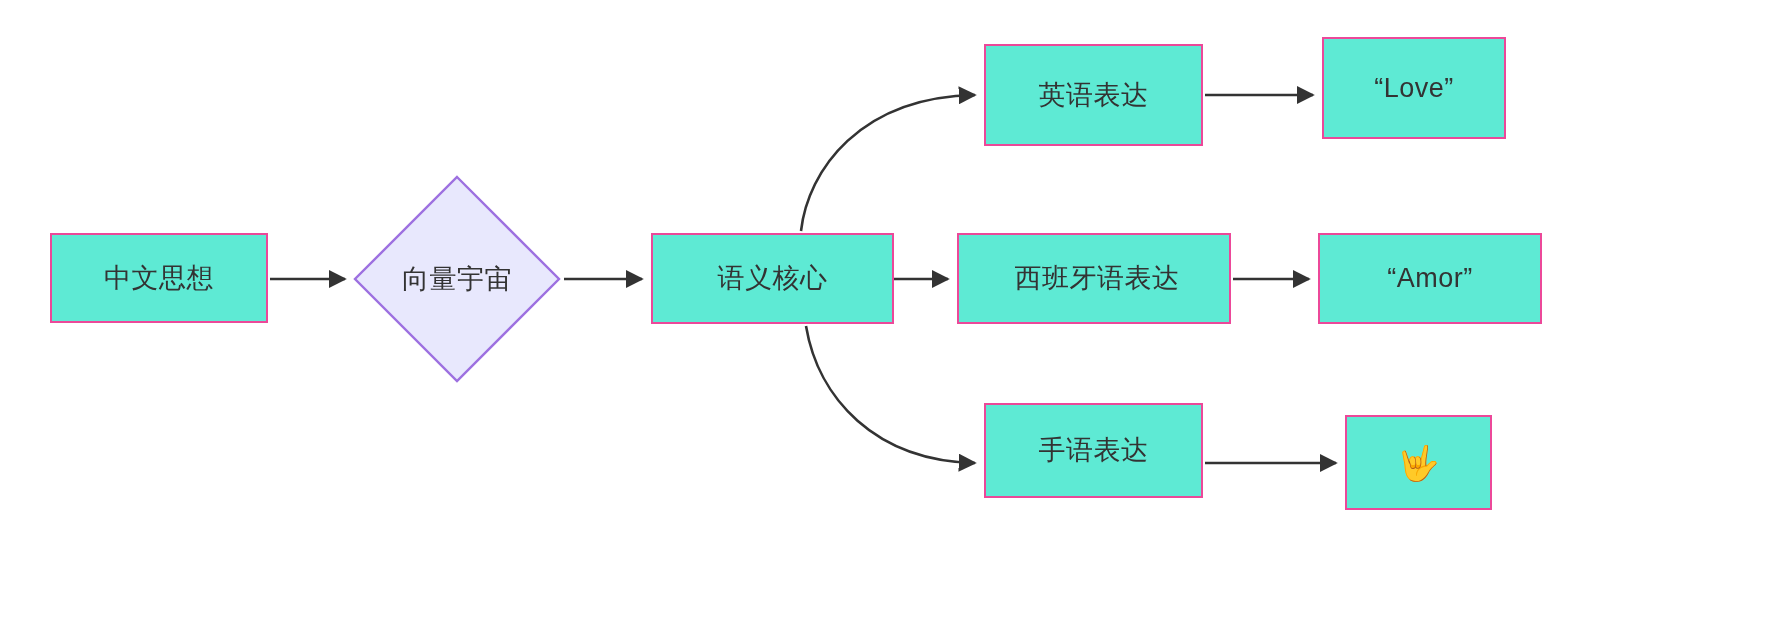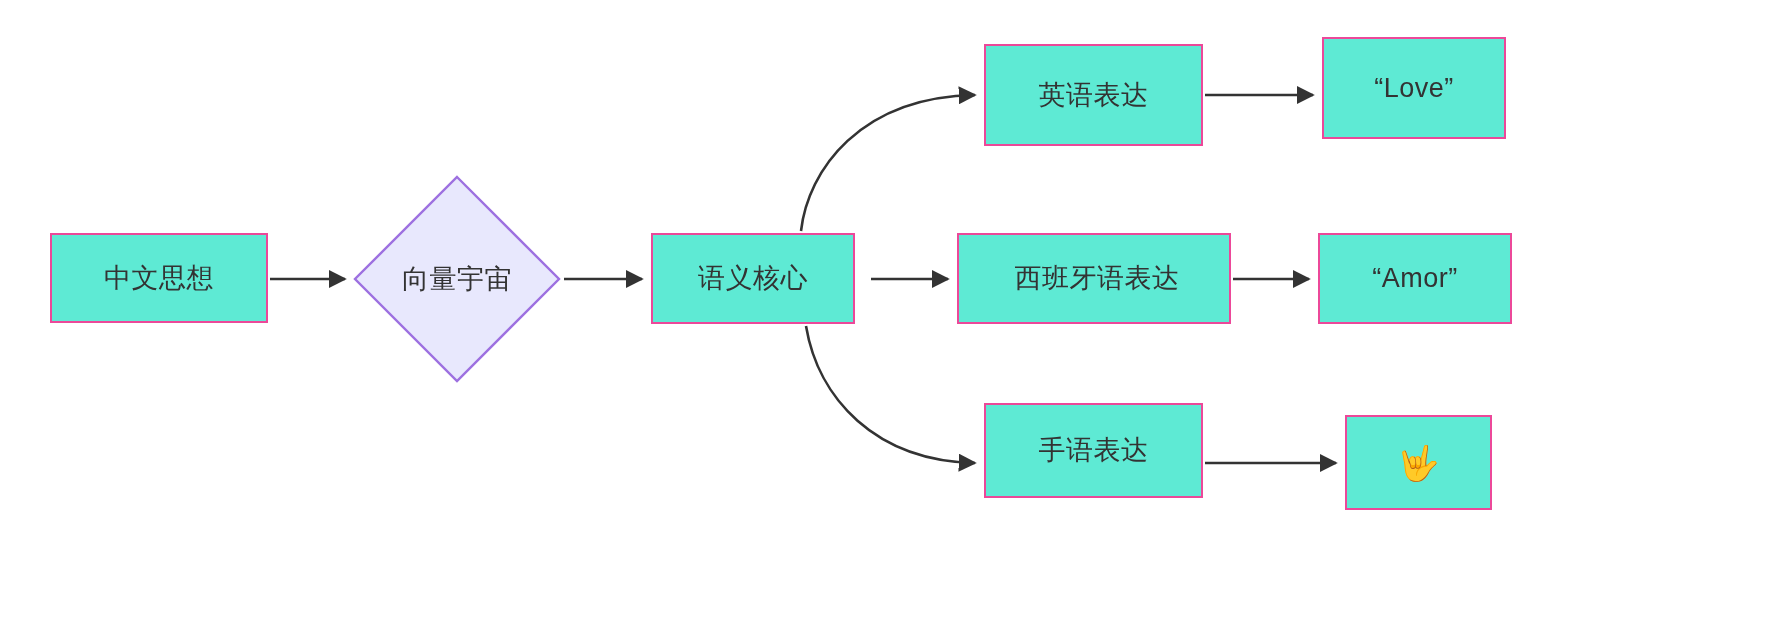--- a/index.html
+++ b/index.html
@@ -95,41 +95,41 @@
     <span>中文思想</span>
   </div>
 
   <div class="node diamond" style="left:352px; top:174px; width:210px; height:210px;">
     <svg class="diamond-shape" viewBox="0 0 210 210" xmlns="http://www.w3.org/2000/svg">
       <polygon points="105,3 207,105 105,207 3,105" fill="#e8e8fd" stroke="#9d70e0" stroke-width="2.4"></polygon>
     </svg>
     <span class="diamond-label">向量宇宙</span>
   </div>
 
-  <div class="node" style="left:651px; top:233px; width:204px; height:91px;">
+  <div class="node" style="left:651px; top:233px; width:243px; height:91px;">
     <span>语义核心</span>
   </div>
 
   <div class="node" style="left:984px; top:44px; width:219px; height:102px;">
     <span>英语表达</span>
   </div>
 
   <div class="node" style="left:957px; top:233px; width:274px; height:91px;padding-left:6px;">
     <span>西班牙语表达</span>
   </div>
 
   <div class="node" style="left:984px; top:403px; width:219px; height:95px;">
     <span>手语表达</span>
   </div>
 
   <div class="node" style="left:1322px; top:37px; width:184px; height:102px;align-items:center;">
     <span>“Love”</span>
   </div>
 
-  <div class="node" style="left:1318px; top:233px; width:194px; height:91px;">
+  <div class="node" style="left:1318px; top:233px; width:224px; height:91px;">
     <span>“Amor”</span>
   </div>
 
   <div class="node" style="left:1345px; top:415px; width:147px; height:95px;">
     <span class="node-emoji">🤟</span>
   </div>
 
 </div>
 
 </body></html>

